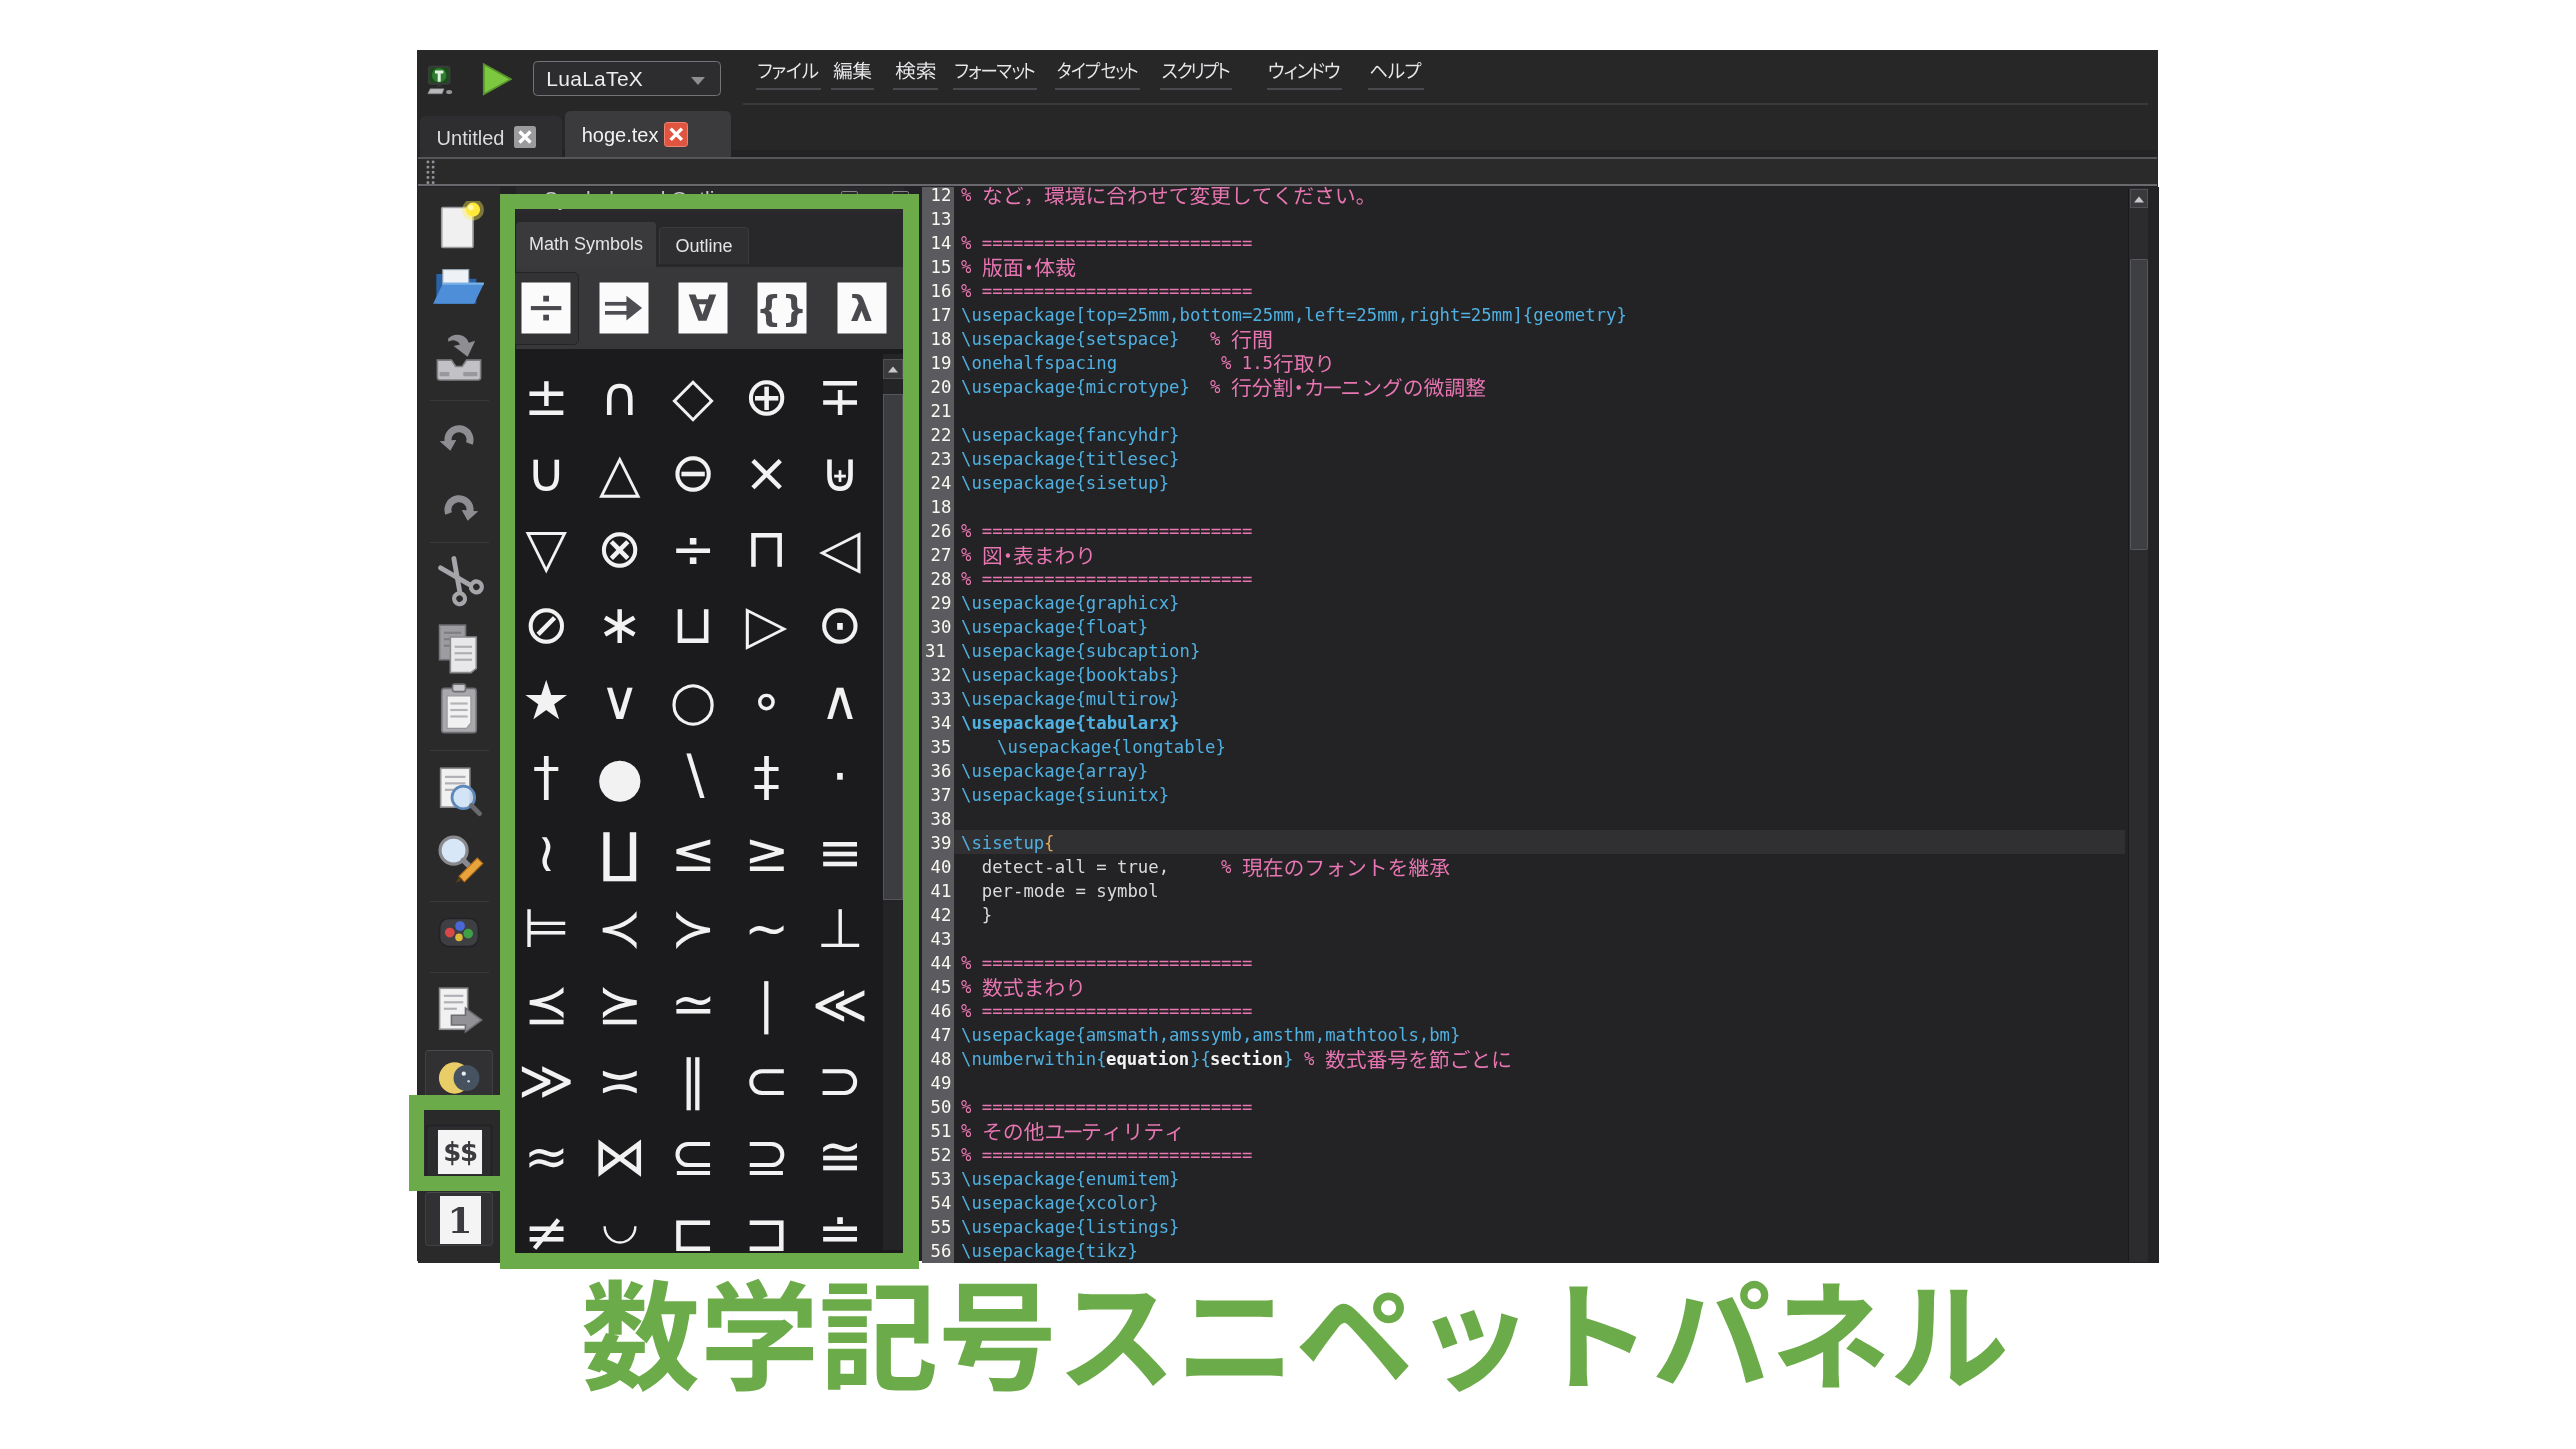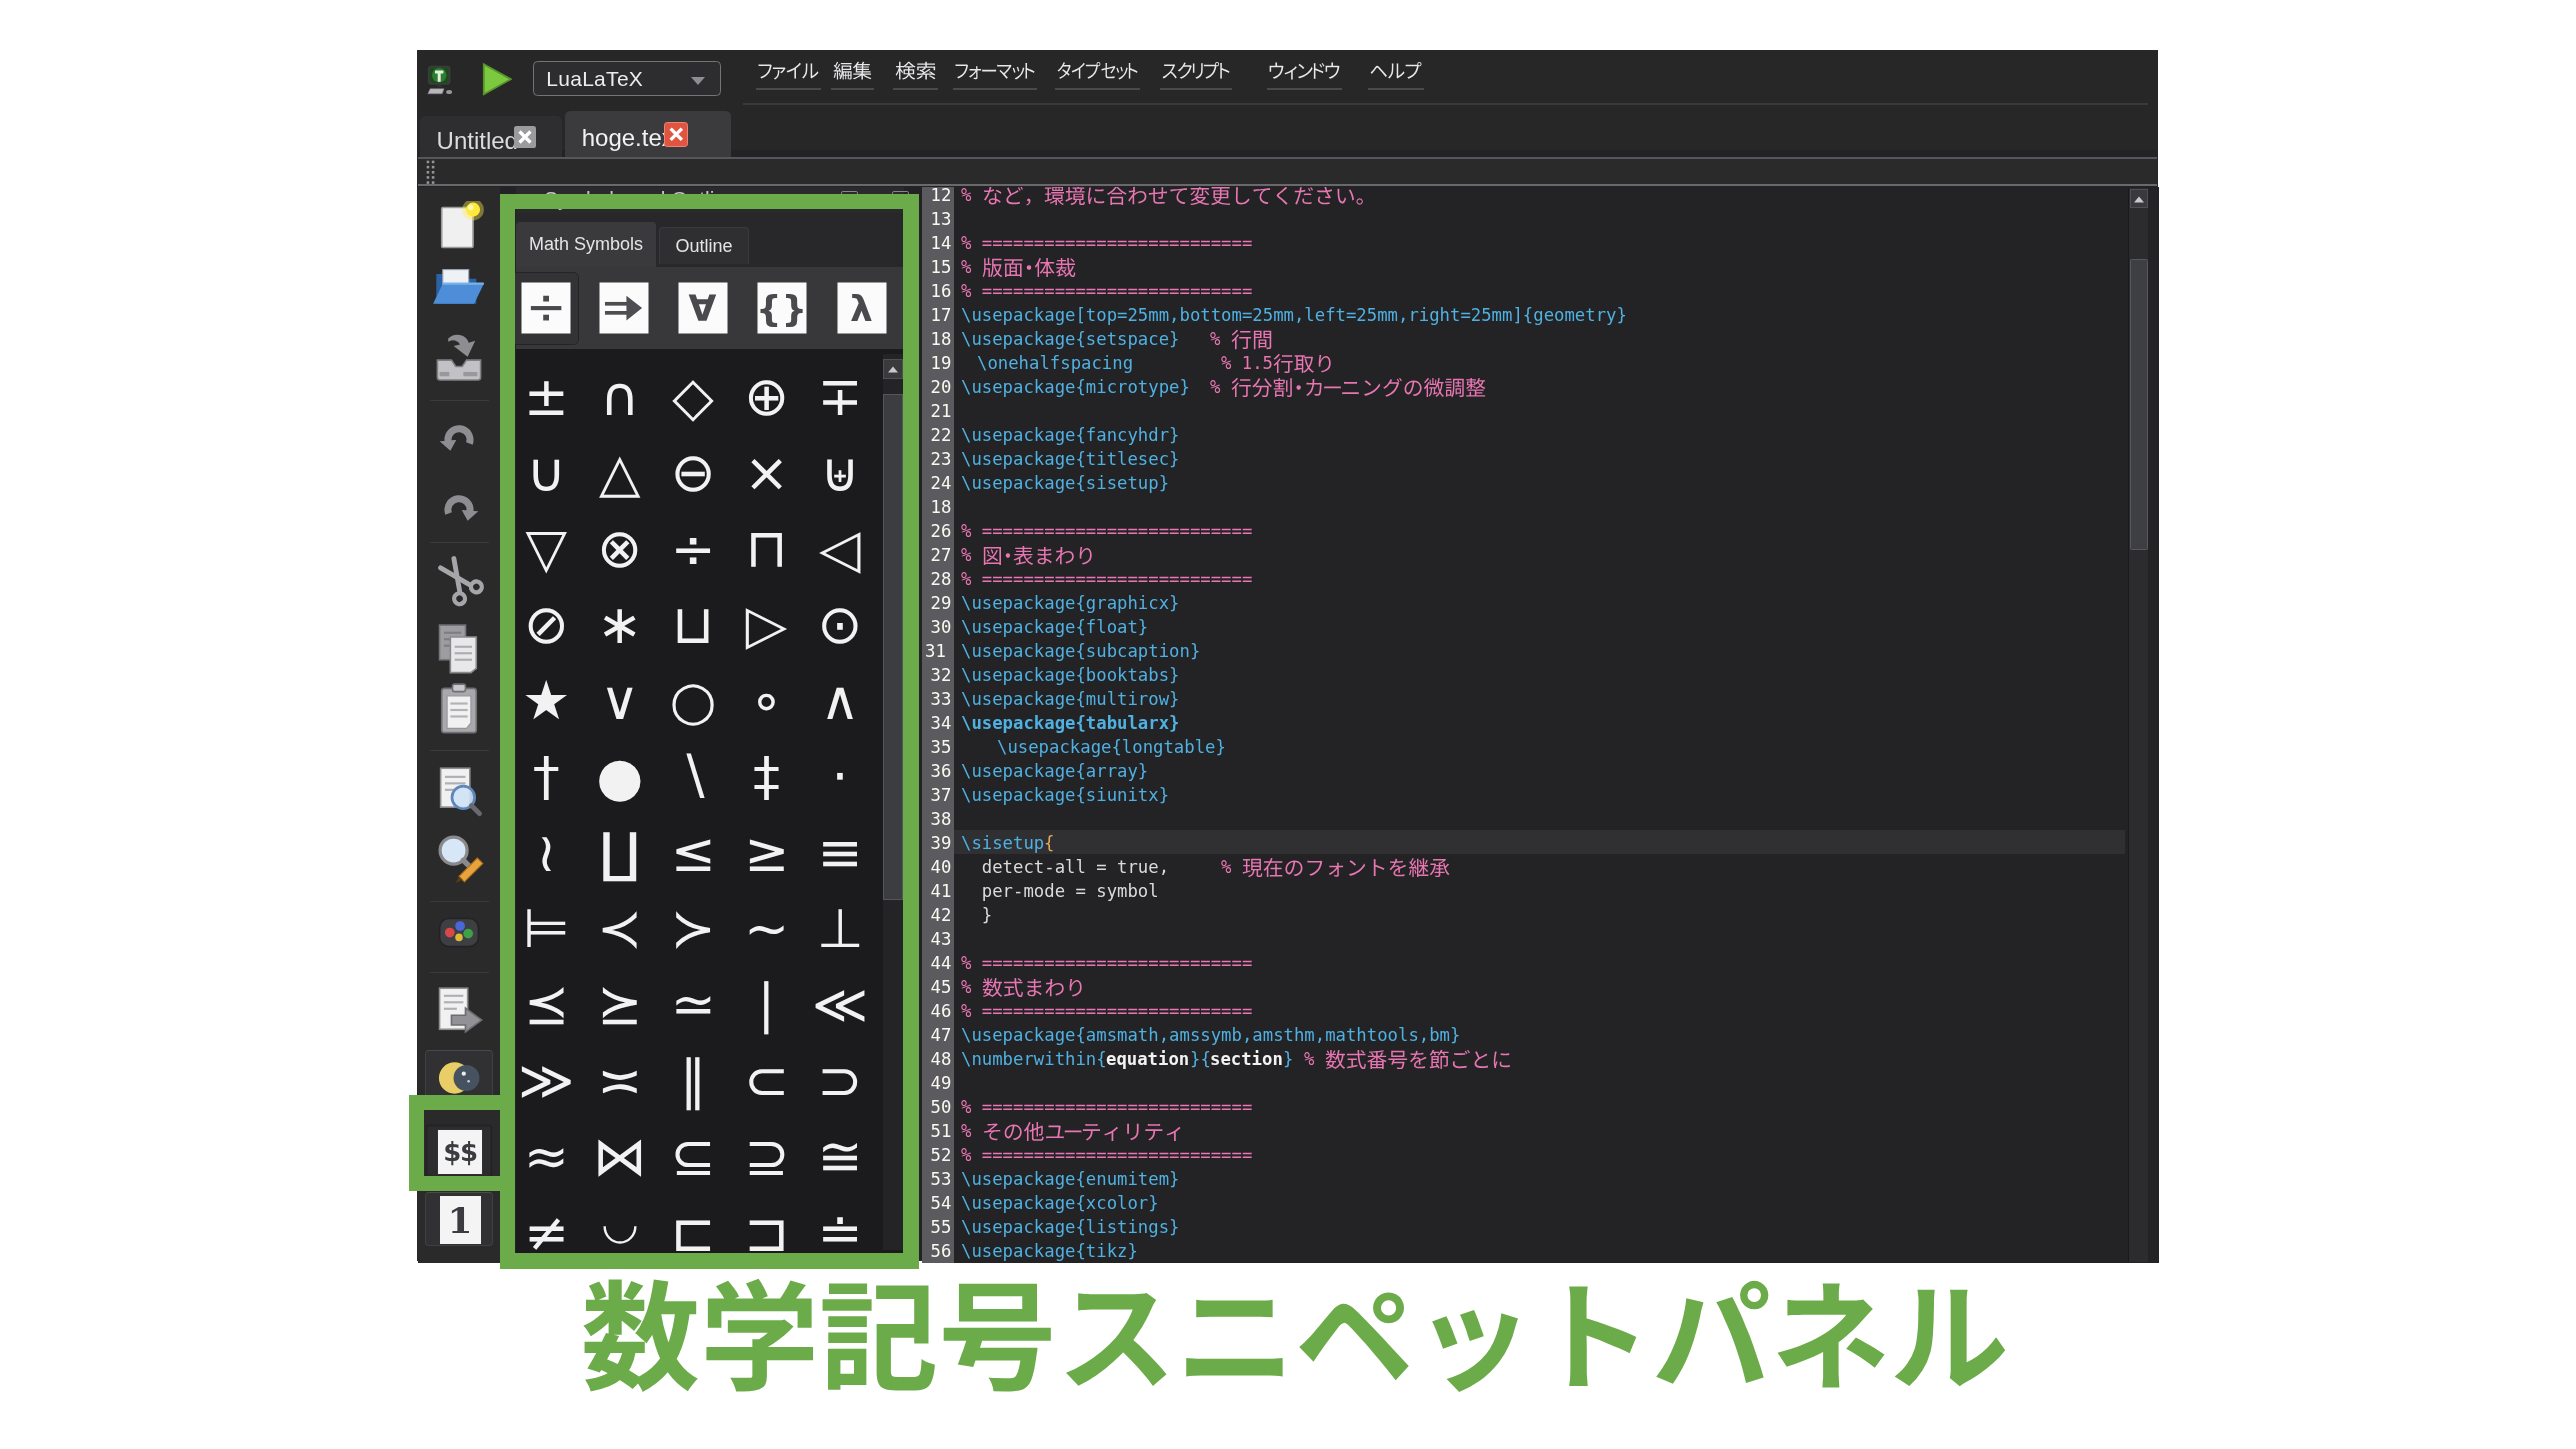--- a/index.html
+++ b/index.html
@@ -18,21 +18,21 @@
 .combo-arrow { position:absolute; right:15.5px; top:15px; width:0; height:0; border-left:7px solid transparent; border-right:7px solid transparent; border-top:8.4px solid #8e8e92; }
 .menubar { position:absolute; left:0; top:0; width:100%; height:58px; }
 .menubar-line { position:absolute; left:325px; top:52px; right:9px; height:1.6px; background:#3a3a3e; }
 .menu-item { position:absolute; top:10.3px; height:39px; color:#e8e8ea; }
 .menu-svg { height:19.3px; }
 .menu-underline { position:absolute; left:-1.9px; top:27px; width:calc(100% + 3.9px); height:1.6px; background:#4a4a4e; }
 .tabs { position:absolute; left:0; top:60px; width:100%; height:46px; }
 .tab { position:absolute; top:4.5px; height:42px; background:var(--tab-inactive-bg); border-radius:5.2px 5.2px 0 0; color:#dcdcde; }
 .tab:nth-child(1) { left:1.9px; width:142px; }
 .tab.active { left:147px; width:166px; top:0; height:46px; background:var(--tab-active-bg); color:#f2f2f4; }
-.tab-label { position:absolute; left:16.7px; top:11.6px; font-size:24px; }
+.tab-label { position:absolute; left:16.7px; top:11.6px; font-size:20px; }
 .tab.active .tab-label { top:13px; }
 .tab-close { position:absolute; right:26px; top:10.3px; width:22px; height:22px; border-radius:2.6px; }
 .tab-close.gray { background:var(--close-gray); }
 .tab-close.red { right:43px; top:11px; width:24.5px; height:24.5px; background:var(--close-red); border:1.3px solid #ef8272; border-radius:3.2px; }
 .tab-close svg { position:absolute; inset:0; }
 .line-a { position:absolute; left:0; top:106px; width:100%; height:1.9px; background:#57575b; }
 .toolstrip { position:absolute; left:0; top:108px; width:100%; height:25px; background:var(--toolbar-strip-bg); }
 .drag-dots { position:absolute; left:8.4px; top:0.6px; width:9.7px; height:24px; }
 .line-b { position:absolute; left:0; top:133px; width:100%; height:2.3px; background:var(--separator-line); }
 .content { position:absolute; left:0; top:136px; width:100%; height:1076px; }
@@ -752,21 +752,21 @@
                 <span class="tok tok-command" style="left: 0px;">\usepackage{setspace}   </span>
                 <span class="tok tok-comment" style="left: 249px;">% </span>
                 <svg class="jp-run tok-comment" style="left:270px;width:42px" viewBox="0 -880 2000 1000">
                   <g transform="scale(1,-1)">
                     <use href="#r884c" x="0"></use>
                     <use href="#r9593" x="1000"></use>
                   </g>
                 </svg>
               </div>
               <div class="code-line" style="top: 164px;">
-                <span class="tok tok-command" style="left: 16px;">\onehalfspacing          </span>
+                <span class="tok tok-command" style="left: 0px;">\onehalfspacing          </span>
                 <span class="tok tok-comment" style="left: 260px;">% 1.5</span>
                 <svg class="jp-run tok-comment" style="left:312px;width:62px" viewBox="0 -880 3000 1000">
                   <g transform="scale(1,-1)">
                     <use href="#r884c" x="0"></use>
                     <use href="#r53d6" x="1000"></use>
                     <use href="#r308a" x="2000"></use>
                   </g>
                 </svg>
               </div>
               <div class="code-line" style="top: 188px;">

